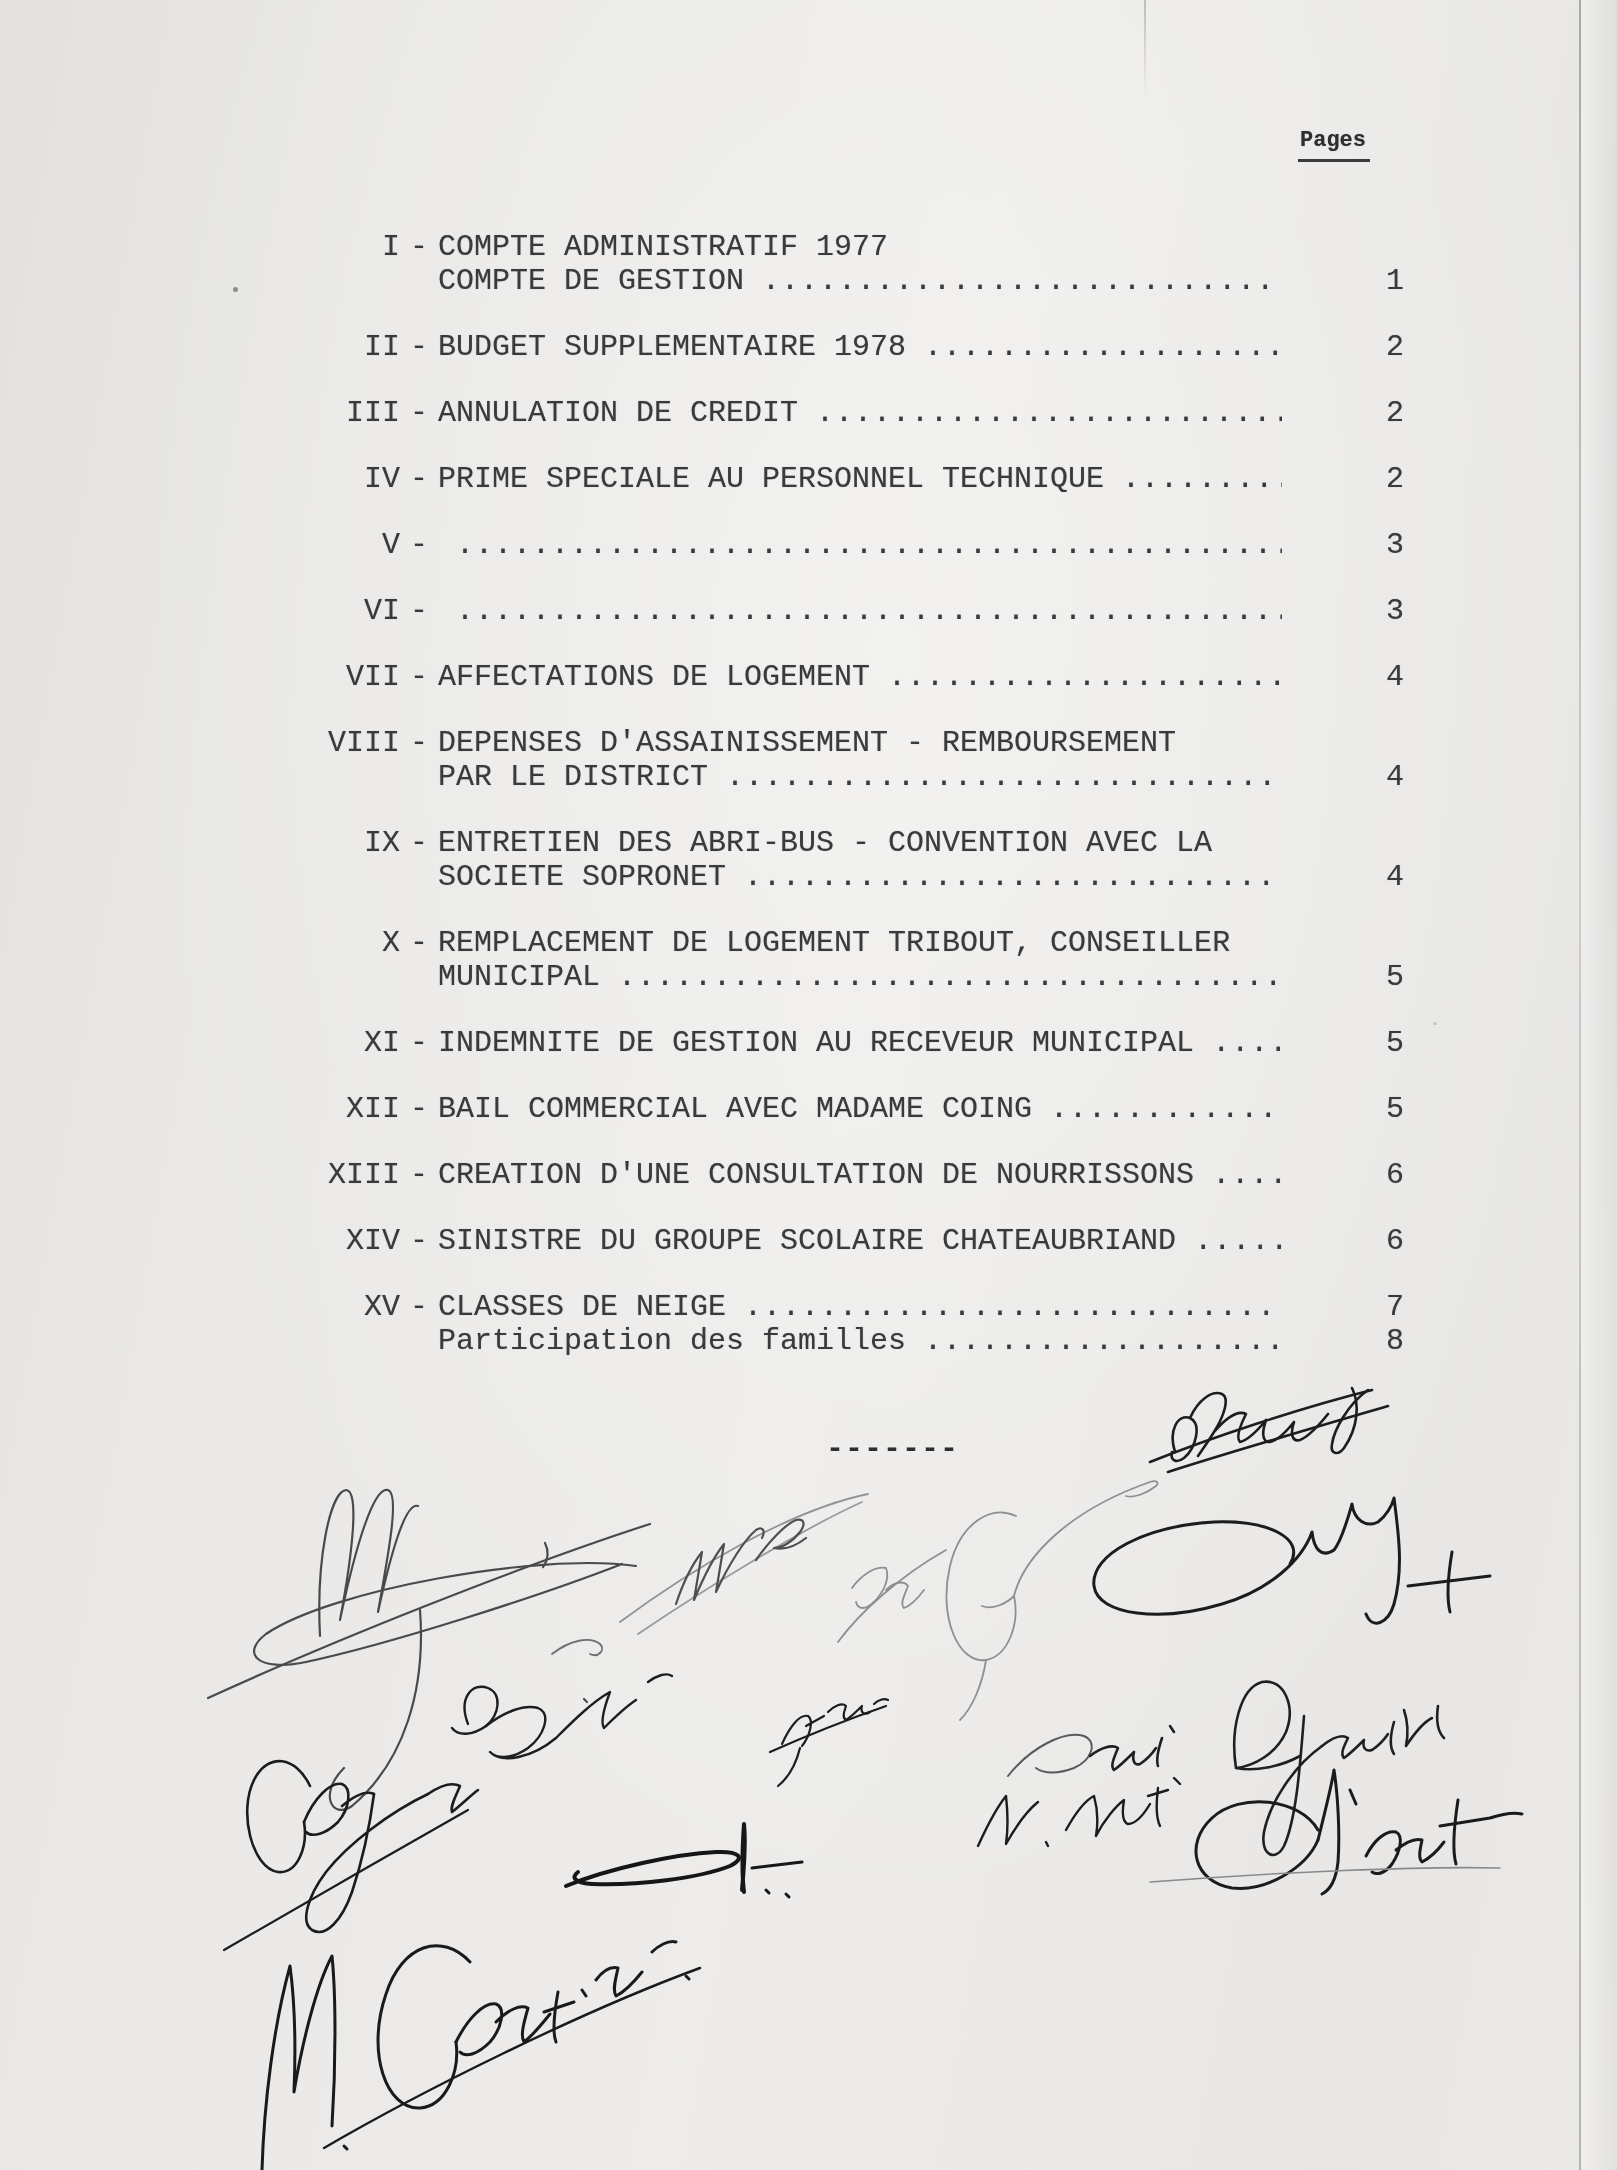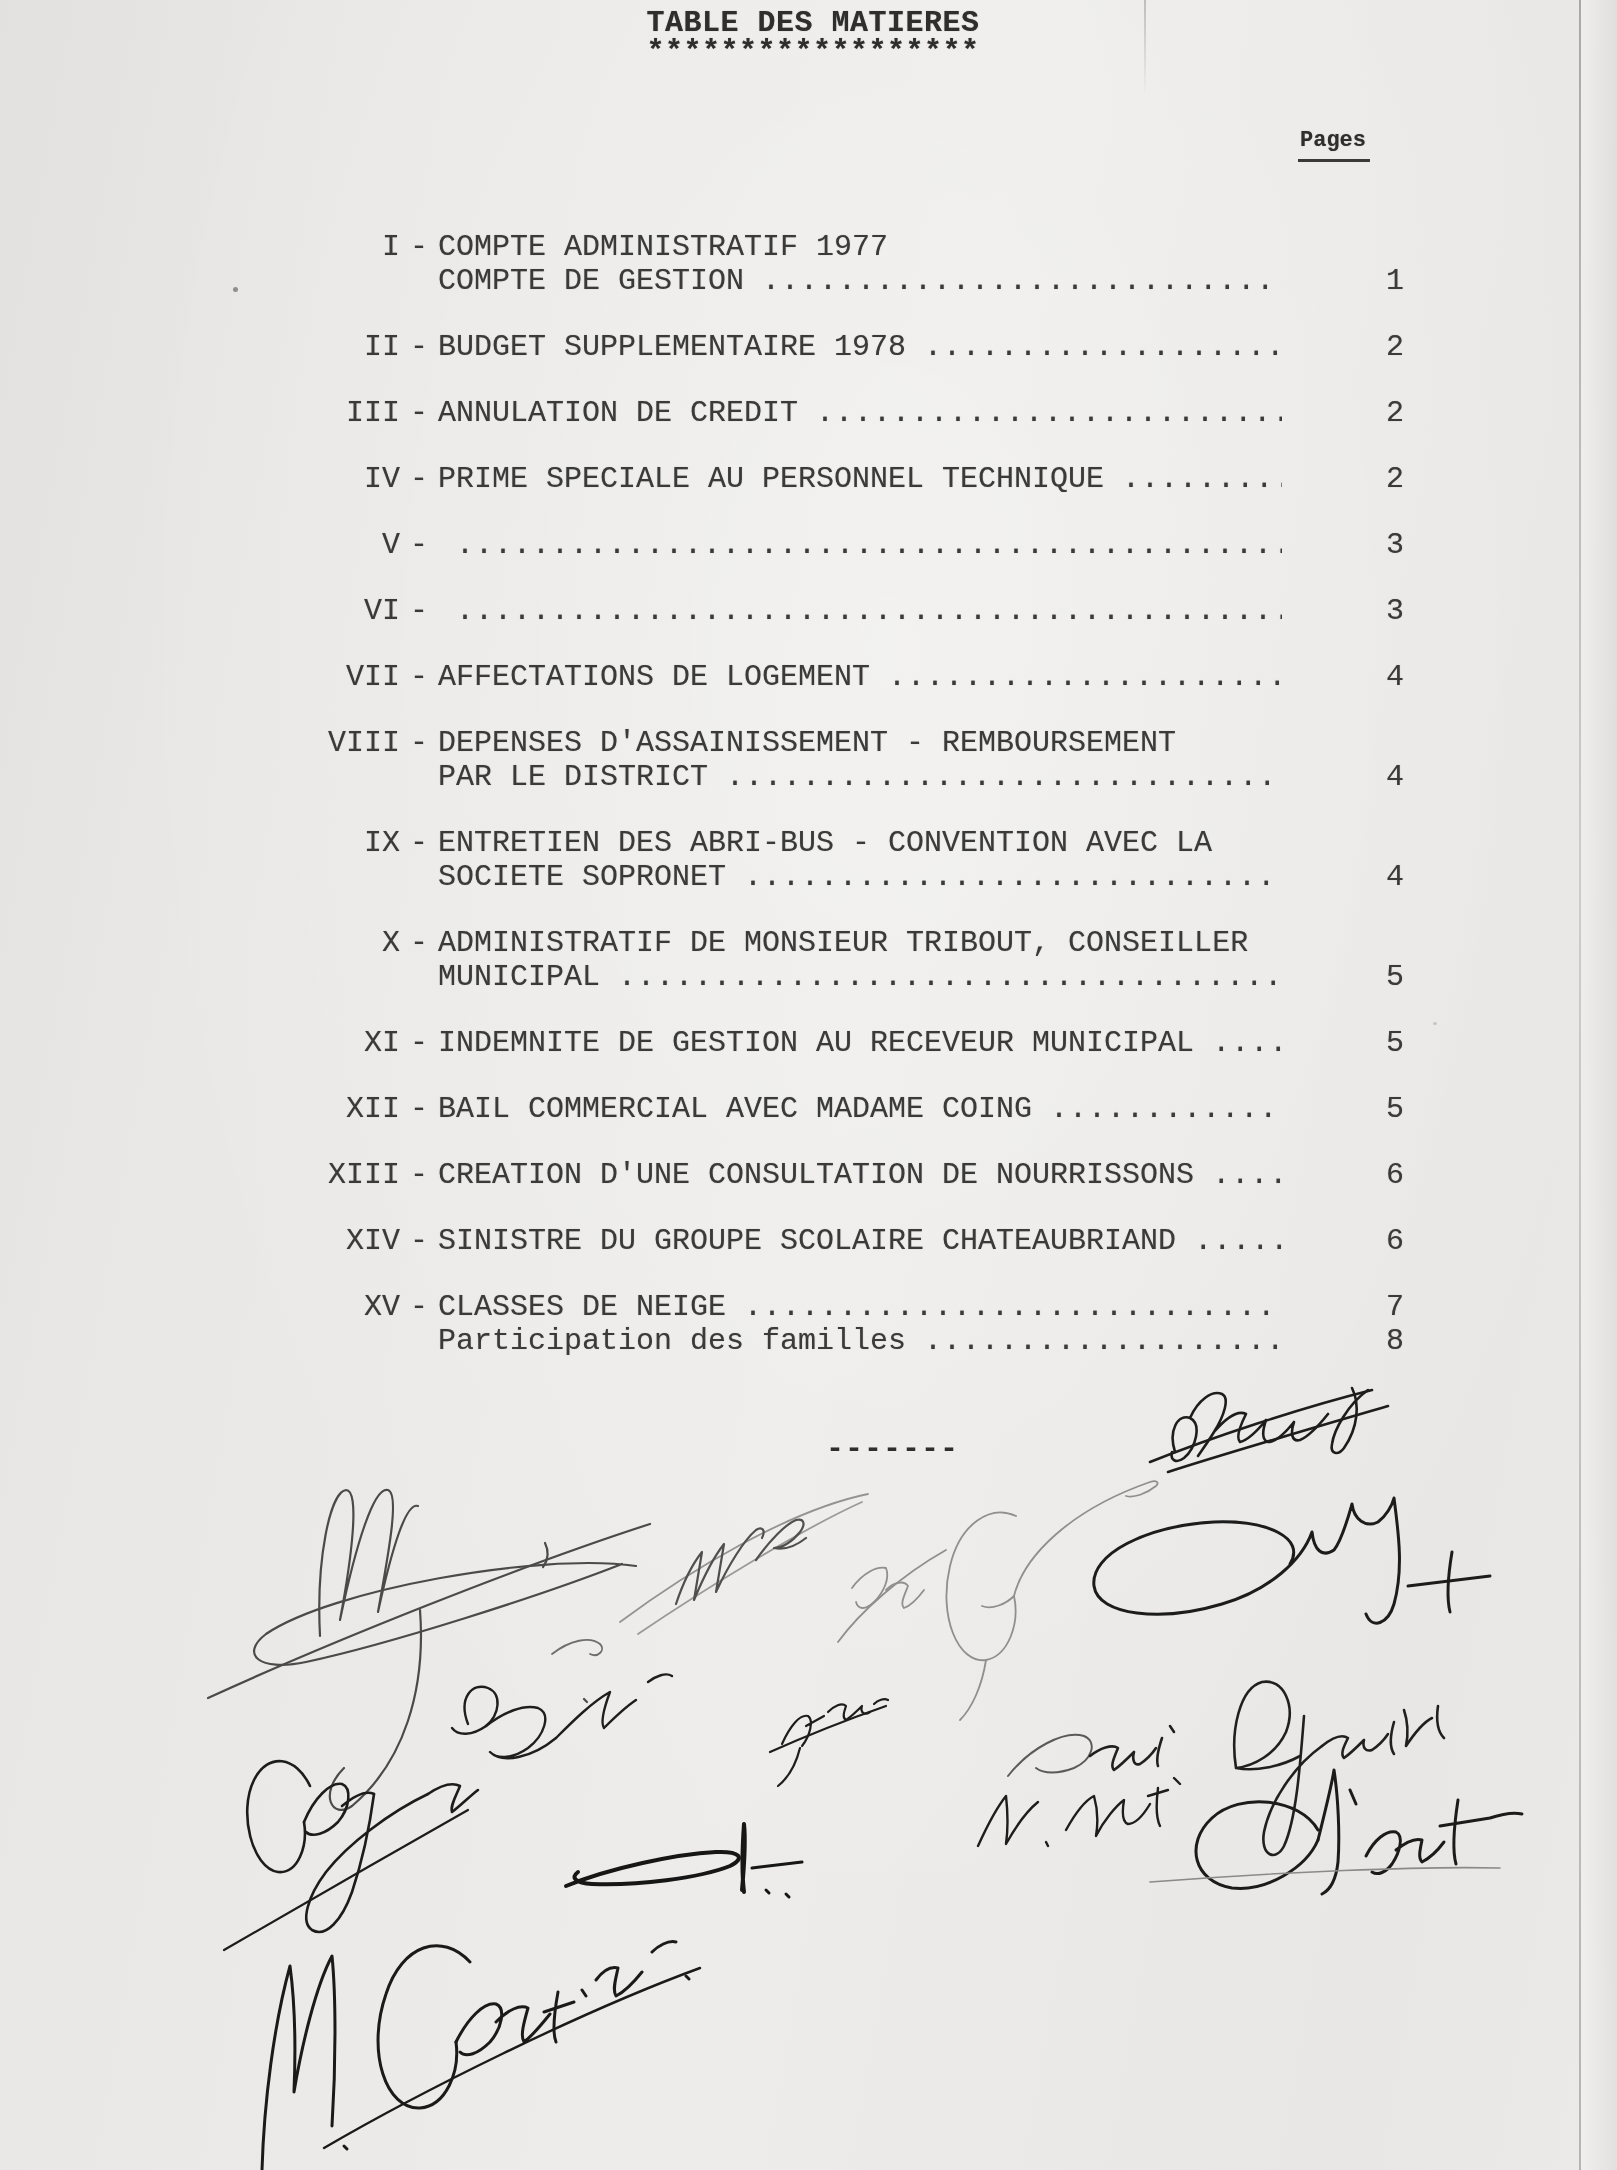--- a/index.html
+++ b/index.html
@@ -54,24 +54,20 @@
 <body>
 
 <div class="page">
 
   <div class="crease-right"></div>
   <div class="edge-right"></div>
   <div class="crease-top"></div>
   <div class="speck" style="left:233px;top:287px;width:5px;height:5px;"></div>
   <div class="speck" style="left:1433px;top:1022px;width:4px;height:3px;opacity:.4;"></div>
 
-  <div class="title-block">
-    <div class="doc-title">TABLE DES MATIERES</div>
-    <div class="stars">******************</div>
-  </div>
 
   <div class="pages-header">Pages</div>
 
   <div class="toc">
       <div class="toc-item">
         <div class="toc-line">
           <span class="num">I</span>
           <span class="sep">-</span>
           <span class="txt">COMPTE ADMINISTRATIF 1977</span>
           <span class="dots"></span>
@@ -166,21 +162,21 @@
           <span class="sep"></span>
           <span class="txt">SOCIETE SOPRONET</span>
           <span class="dots">..........................................................................................</span>
           <span class="pg">4</span>
         </div>
       </div>
       <div class="toc-item">
         <div class="toc-line">
           <span class="num">X</span>
           <span class="sep">-</span>
-          <span class="txt">ADMINISTRATIF DE MONSIEUR TRIBOUT, CONSEILLER</span>
+          <span class="txt">REMPLACEMENT DE LOGEMENT TRIBOUT, CONSEILLER</span>
           <span class="dots"></span>
           <span class="pg"></span>
         </div>
         <div class="toc-line">
           <span class="num"></span>
           <span class="sep"></span>
           <span class="txt">MUNICIPAL</span>
           <span class="dots">..........................................................................................</span>
           <span class="pg">5</span>
         </div>

